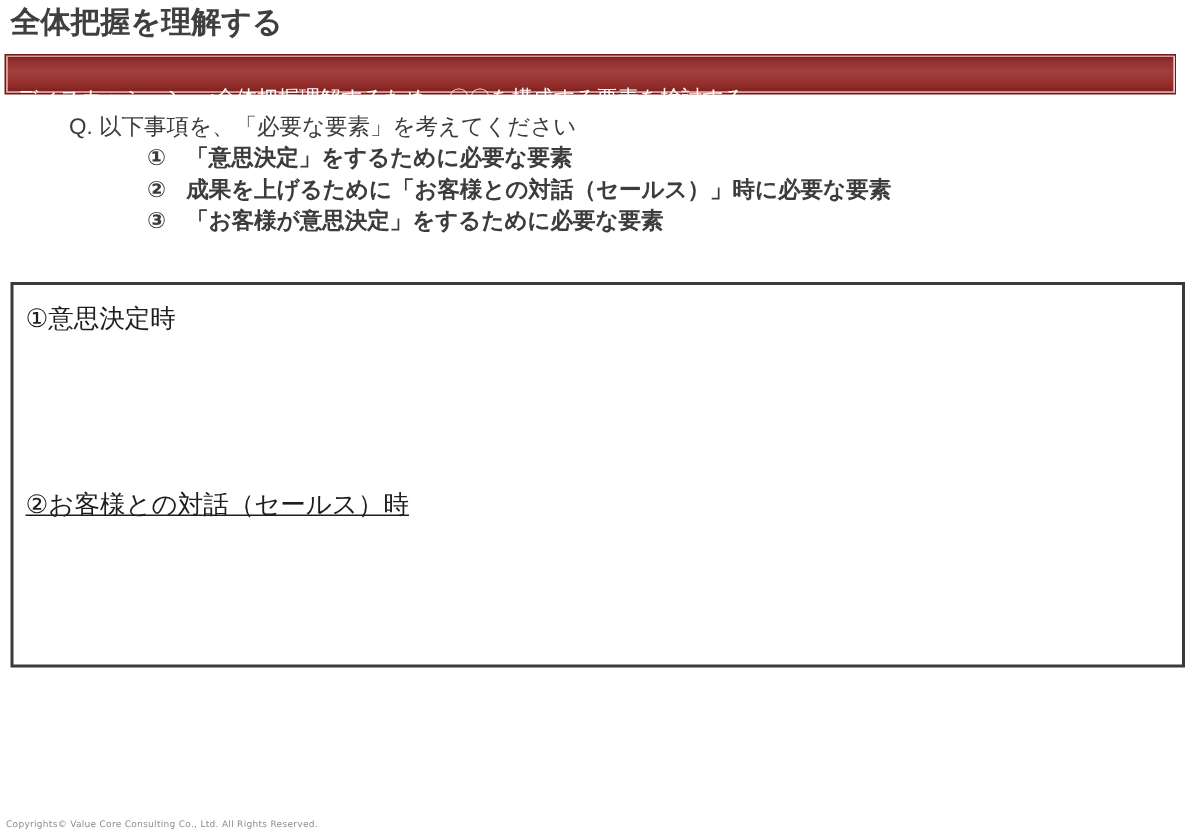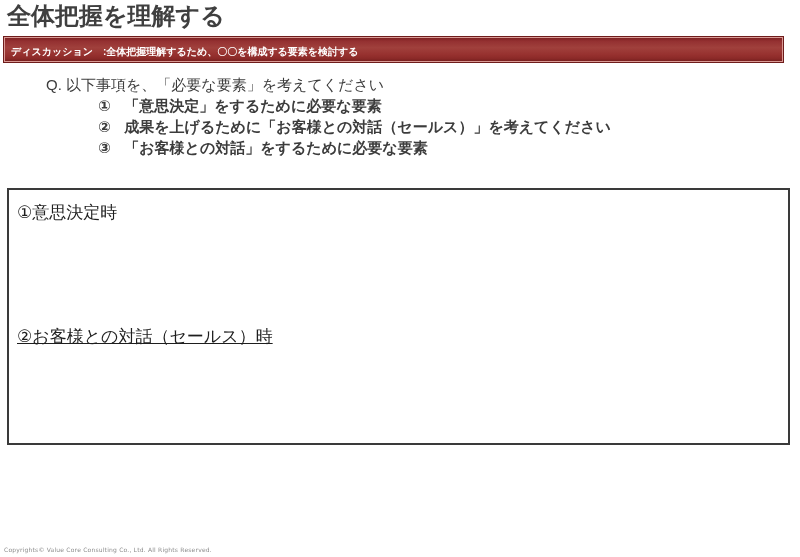--- a/index.html
+++ b/index.html
@@ -19,21 +19,21 @@
     overflow: hidden;
   }
 
   
   .slide-title {
     position: absolute;
     left: 7px;
     top: 1px;
     width: 780px;
     height: 29px;
-    font-size: 24px;
+    font-size: 20px;
     font-weight: bold;
     color: #3f3f3f;
     letter-spacing: 0px;
     line-height: 29px;
     white-space: nowrap;
   }
 
   
   .banner {
     position: absolute;
@@ -48,27 +48,27 @@
         #a0403c 42%,
         #97312f 72%,
         #8c2a28 88%,
         #79201f 100%);
     border: 1px solid #d99a95;
     box-shadow: 0 0 0 1px #6e1c1b;
   }
   .banner-text {
     position: absolute;
     left: 6px;
-    top: 2px;
+    top: 16px;
     right: 2px;
     height: 23px;
     line-height: 23px;
     color: #ffffff;
-    font-size: 10px;
-    font-weight: bold;
+    font-size: 14px;
+    font-weight: normal;
     white-space: nowrap;
     overflow: hidden;
   }
 
   
   .question {
     position: absolute;
     left: 8px;
     top: 74px;
     width: 780px;
@@ -145,25 +145,25 @@
 
   <div class="question">
     <span class="q-lead">Q. 以下事項を、「必要な要素」を考えてください</span>
     <ul class="q-items">
       <li>
         <span class="q-marker">①</span>
         <span>「意思決定」をするために必要な要素</span>
       </li>
       <li>
         <span class="q-marker">②</span>
-        <span>成果を上げるために「お客様との対話（セールス）」を考えてください</span>
+        <span>成果を上げるために「お客様との対話（セールス）」時に必要な要素</span>
       </li>
       <li>
         <span class="q-marker">③</span>
-        <span>「お客様との対話」をするために必要な要素</span>
+        <span>「お客様が意思決定」をするために必要な要素</span>
       </li>
     </ul>
   </div>
 
   <div class="answer-box">
     <div class="answer-row r1">①意思決定時</div>
     <div class="answer-row r2">②お客様との対話（セールス）時</div>
   </div>
 
   <div class="footer">Copyrights© Value Core Consulting Co., Ltd.  All Rights Reserved.</div>

